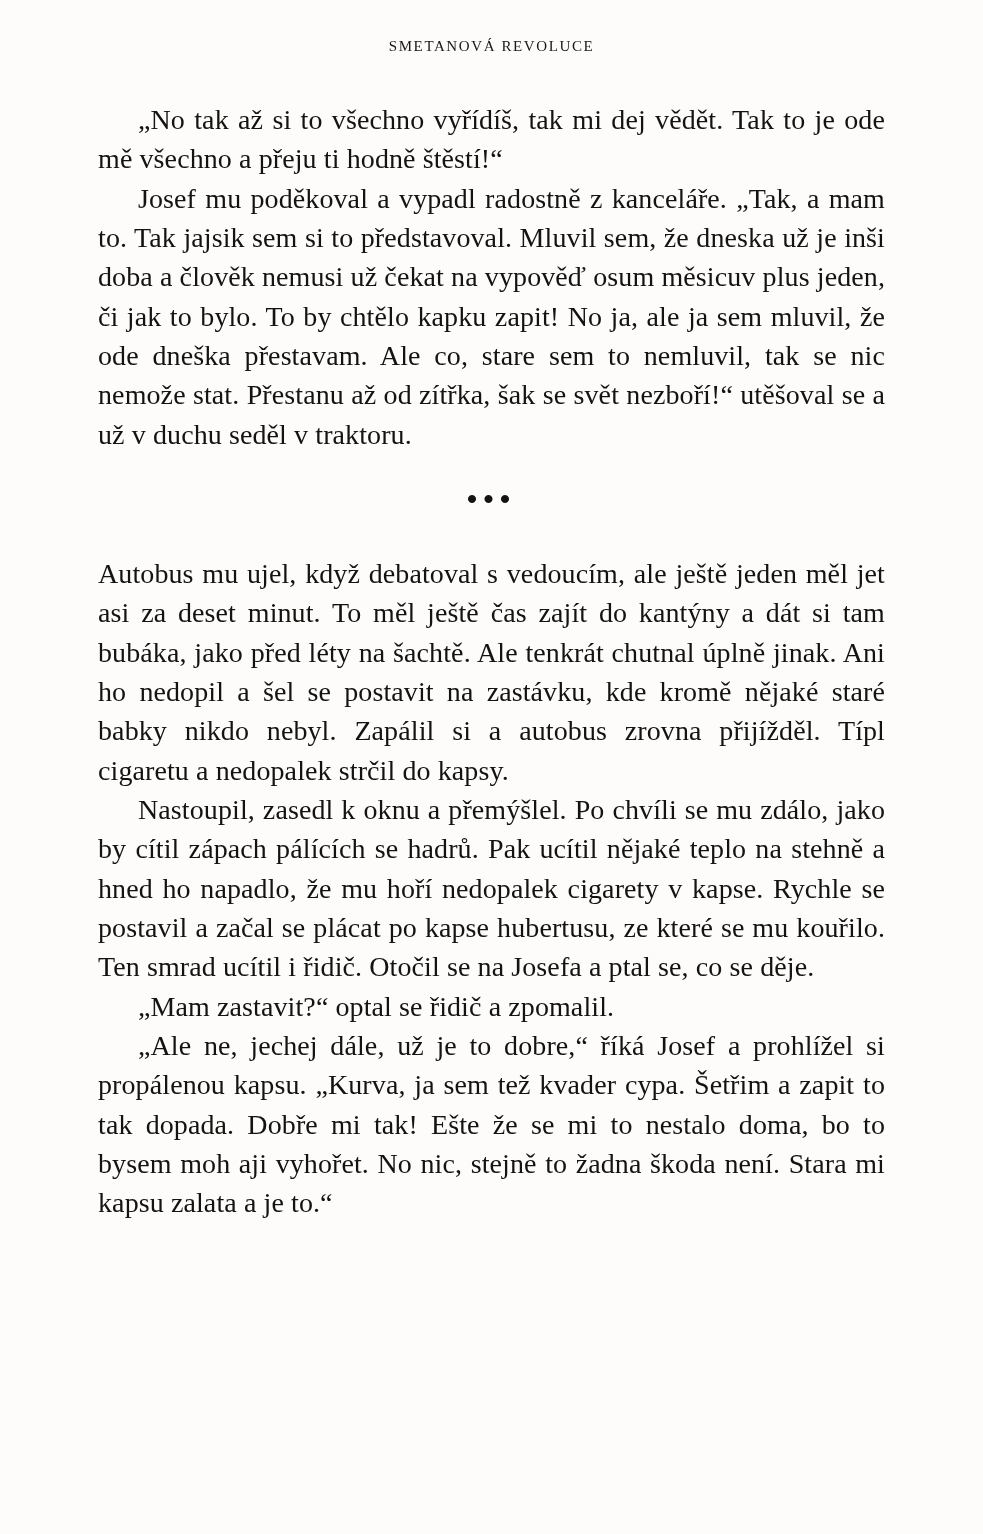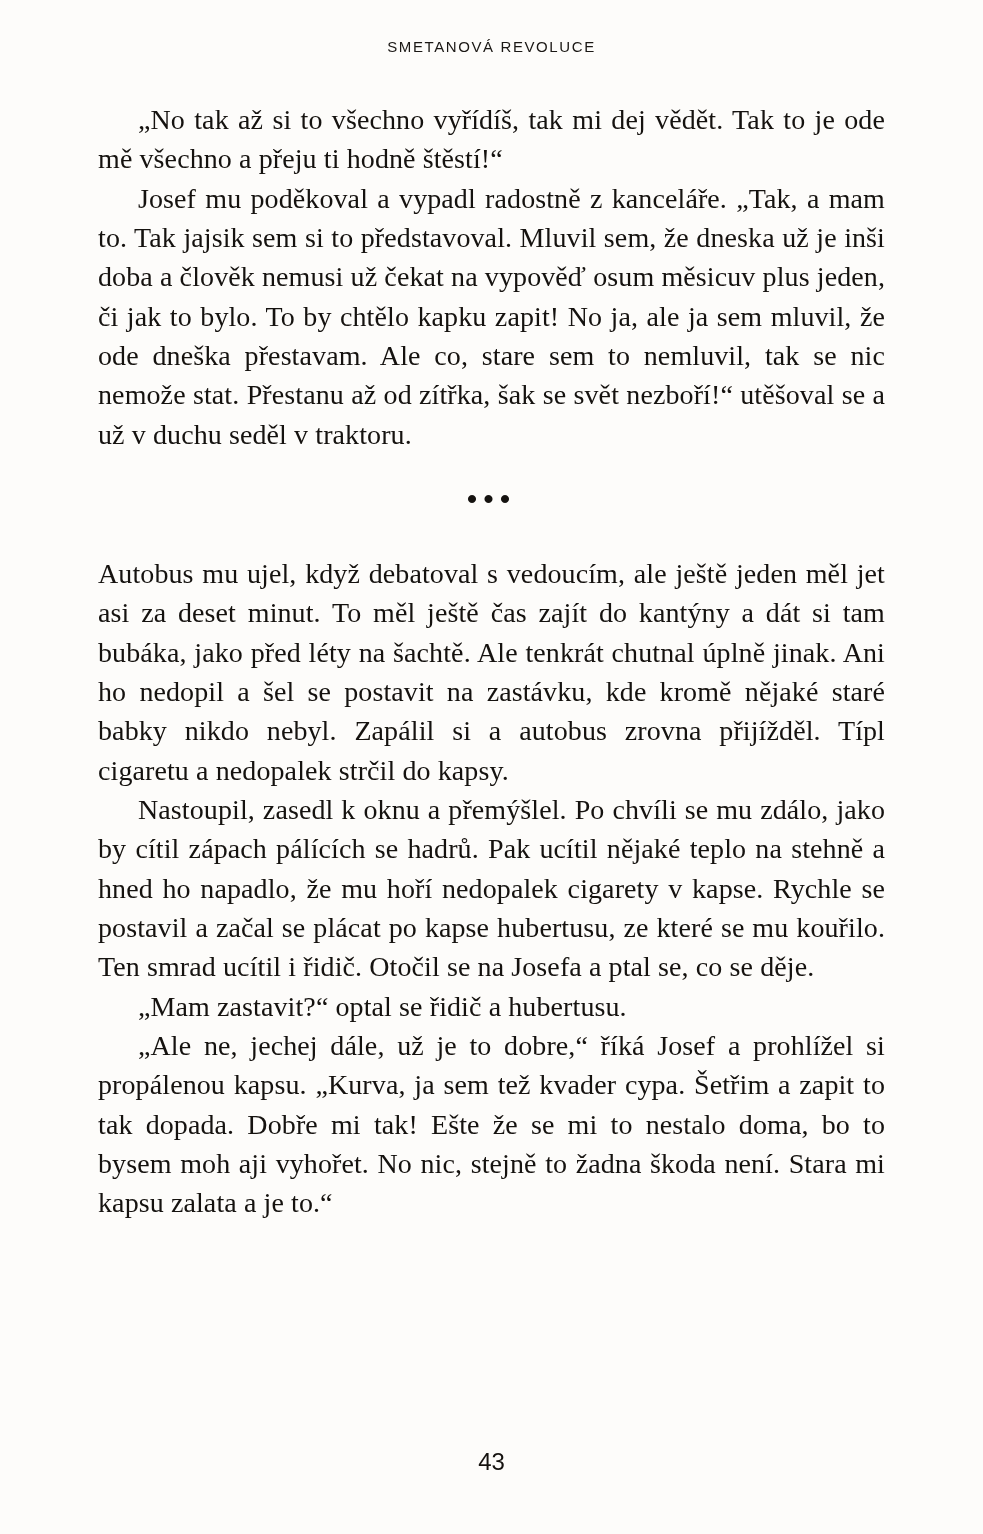--- a/index.html
+++ b/index.html
@@ -21,21 +21,21 @@
     box-sizing: border-box;
     position: relative;
     background: #fdfcfa;
   }
   .running-head {
     position: absolute;
     top: 38px;
     left: 0;
     right: 0;
     text-align: center;
-    font-family: Liberation Sans, sans-serif;
+    font-family: Liberation Serif, serif;
     font-size: 15px;
     letter-spacing: 1.6px;
     color: #1a1714;
     font-weight: 400;
   }
   .body-col {
     position: absolute;
     left: 98px;
     right: 98px;
     top: 100px;
@@ -98,21 +98,20 @@
 
     <div class="sep">
       <span class="dots">•••</span>
     </div>
 
     <p class="para noindent lastline-left">Autobus mu ujel, když debatoval s vedoucím, ale ještě jeden měl jet asi za deset minut. To měl ještě čas zajít do kantýny a dát si tam bubáka, jako před léty na šachtě. Ale tenkrát chutnal úplně jinak. Ani ho nedopil a šel se postavit na zastávku, kde kromě nějaké staré babky nikdo nebyl. Zapálil si a autobus zrovna přijížděl. Típl cigaretu a nedopalek strčil do kapsy.</p>
 
     <p class="para indent lastline-left">Nastoupil, zasedl k oknu a přemýšlel. Po chvíli se mu zdálo, jako by cítil zápach pálících se hadrů. Pak ucítil nějaké teplo na stehně a hned ho napadlo, že mu hoří nedopalek cigarety v kapse. Rychle se postavil a začal se plácat po kapse hubertusu, ze které se mu kouřilo. Ten smrad ucítil i řidič. Otočil se na Josefa a ptal se, co se děje.</p>
 
 
-    <p class="para indent lastline-left">„Mam zastavit?“ optal se řidič a hubertusu.</p>
+    <p class="para indent lastline-left">„Mam zastavit?“ optal se řidič a zpomalil.</p>
 
     <p class="para indent lastline-left">„Ale ne, jechej dále, už je to dobre,“ říká Josef a prohlížel si propálenou kapsu. „Kurva, ja sem tež kvader cypa. Šetřim a zapit to tak dopada. Dobře mi tak! Ešte že se mi to nestalo doma, bo to bysem moh aji vyhořet. No nic, stejně to žadna škoda není. Stara mi kapsu zalata a je to.“</p>
 
   </div>
 
-  <div class="folio">43</div>
 
 </div>
 
 </body></html>

